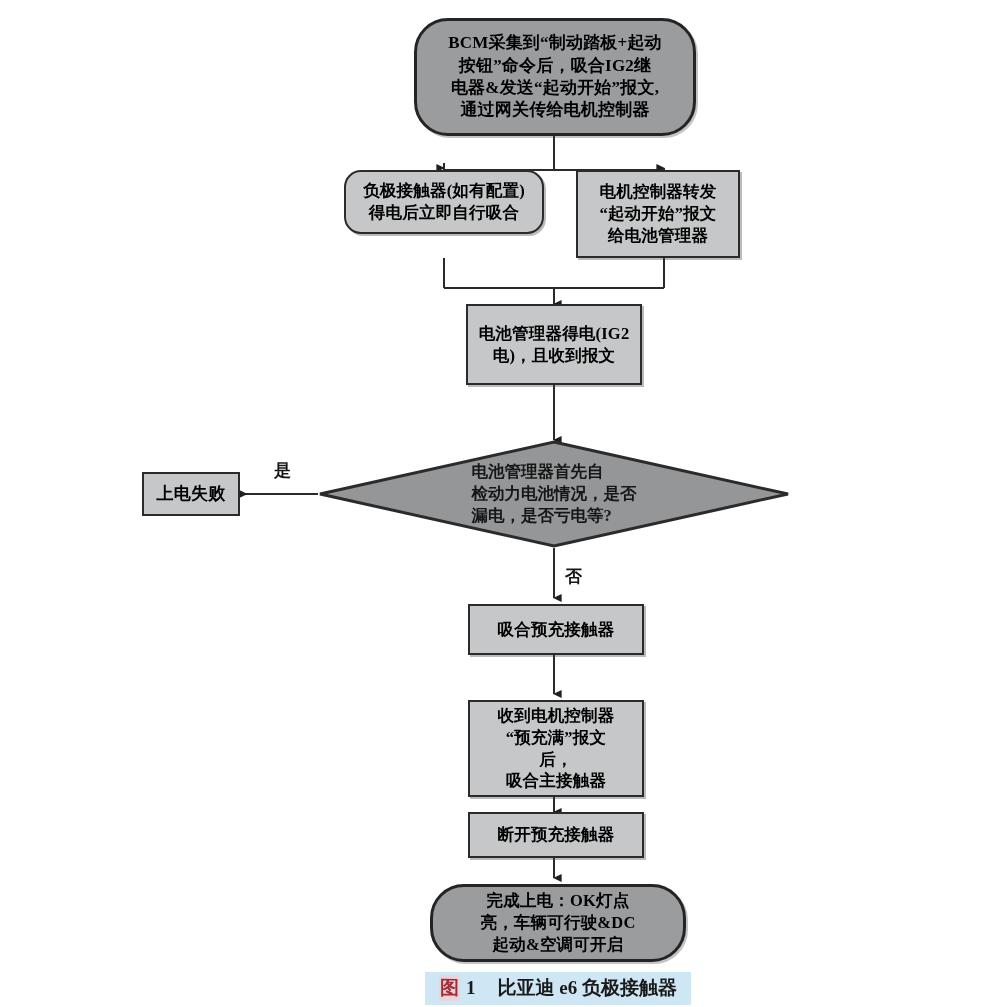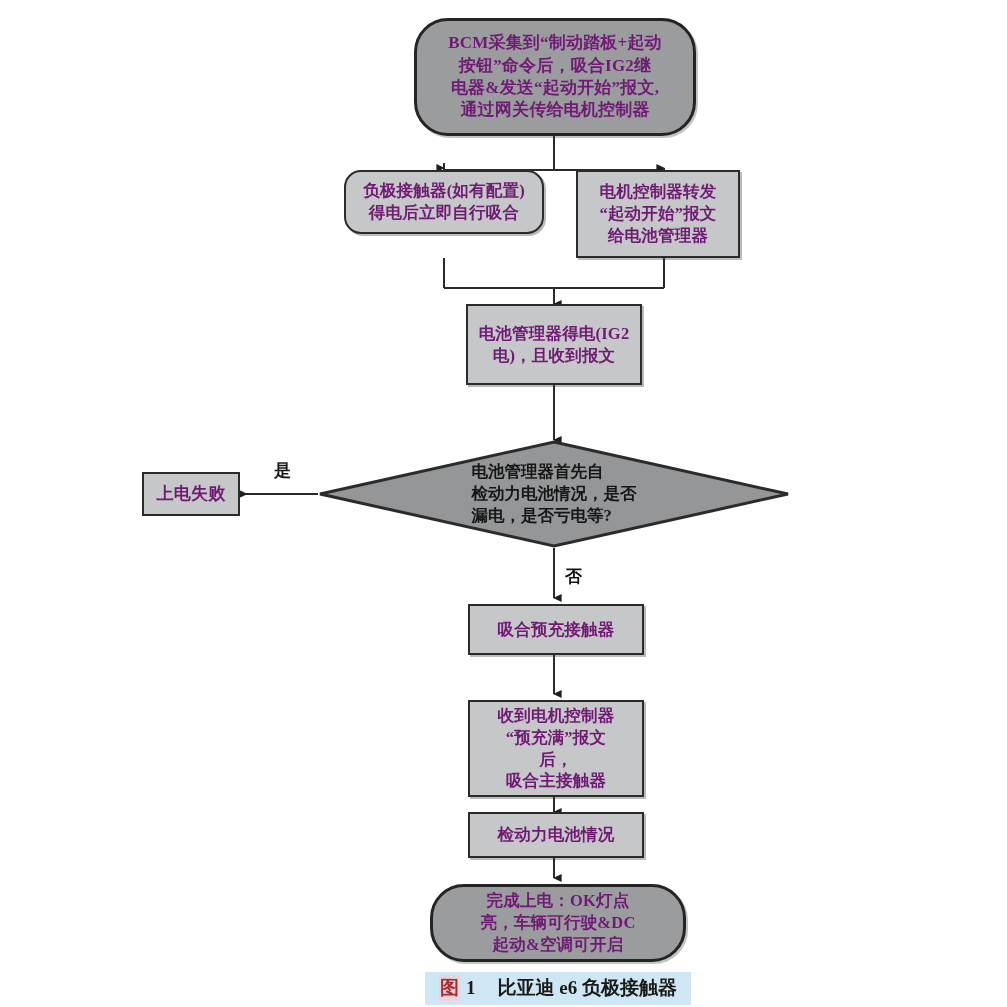--- a/index.html
+++ b/index.html
@@ -34,21 +34,21 @@
   .node {
     position: absolute;
     box-sizing: border-box;
     display: flex;
     align-items: center;
     justify-content: center;
     text-align: center;
     font-weight: 700;
     line-height: 1.32;
     letter-spacing: 0.2px;
-    color: #701a75;
+    color: #000000;
     white-space: pre-line;
   }
 
   .node.rect {
     background: #c6c7c8;
     border: 2px solid #2b2b2b;
     box-shadow: 2px 2px 0 rgba(60,60,60,0.35);
   }
 
   .node.terminal {
@@ -244,21 +244,21 @@
   <div class="edge-label" style="left:274px; top:462px; font-size:17px;">是</div>
 
   <div class="edge-label" style="left:565px; top:568px; font-size:17px;">否</div>
 
   <div class="node rect" style="left:468px; top:604px; width:176px; height:51px; font-size:16.5px;">吸合预充接触器</div>
 
   <div class="node rect" style="left:468px; top:700px; width:176px; height:97px; font-size:16.5px; padding:0 22px;">收到电机控制器
 “预充满”报文后，
 吸合主接触器</div>
 
-  <div class="node rect" style="left:468px; top:812px; width:176px; height:46px; font-size:16.5px;">检动力电池情况</div>
+  <div class="node rect" style="left:468px; top:812px; width:176px; height:46px; font-size:16.5px;">断开预充接触器</div>
 
   <div class="node terminal" style="left:430px; top:884px; width:256px; height:78px; font-size:16.5px; padding:0 14px;">完成上电：OK灯点
 亮，车辆可行驶&amp;DC
 起动&amp;空调可开启</div>
 
   <div class="caption" style="left:425px; top:972px; font-size:19px;">
     <span class="fig-word">图</span>
     <span class="fig-num">1</span>
     <span class="fig-title">比亚迪 e6 负极接触器</span>
   </div>

